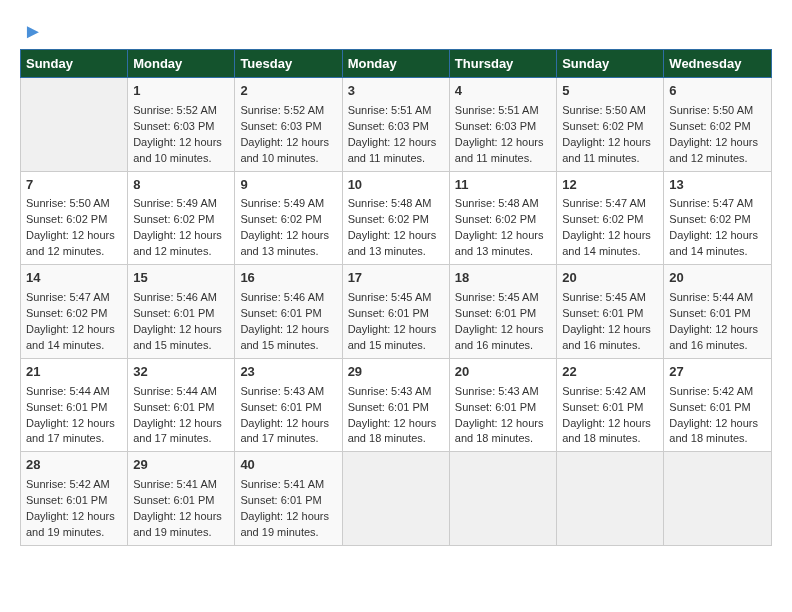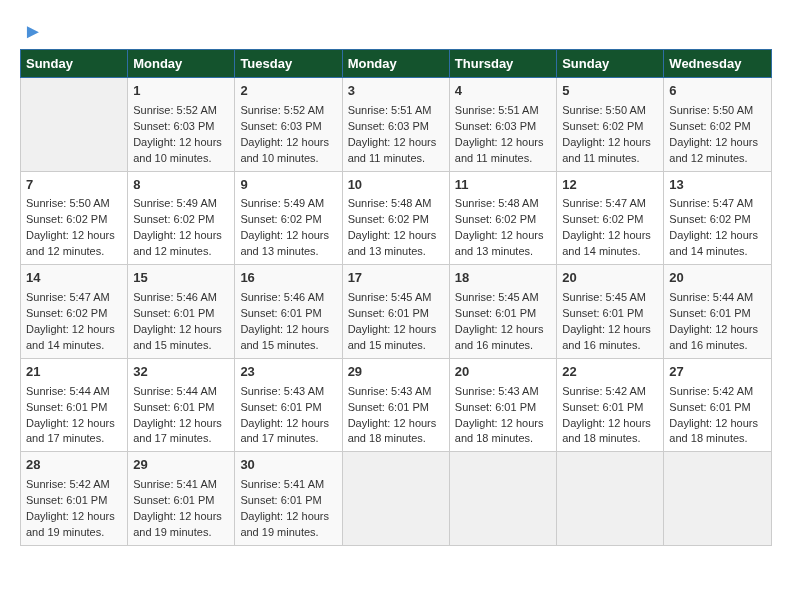--- a/index.html
+++ b/index.html
@@ -281,21 +281,21 @@
           <div>Sunset: 6:01 PM</div>
           <div>Daylight: 12 hours and 19 minutes.</div>
         </td>
         <td>
           <span class="day-num">29</span>
           <div>Sunrise: 5:41 AM</div>
           <div>Sunset: 6:01 PM</div>
           <div>Daylight: 12 hours and 19 minutes.</div>
         </td>
         <td>
-          <span class="day-num">30</span>
+          <span class="day-num">40</span>
           <div>Sunrise: 5:41 AM</div>
           <div>Sunset: 6:01 PM</div>
           <div>Daylight: 12 hours and 19 minutes.</div>
         </td>
         <td class="cell-empty"></td>
         <td class="cell-empty"></td>
         <td class="cell-empty"></td>
         <td class="cell-empty"></td>
       </tr>
     </tbody>

